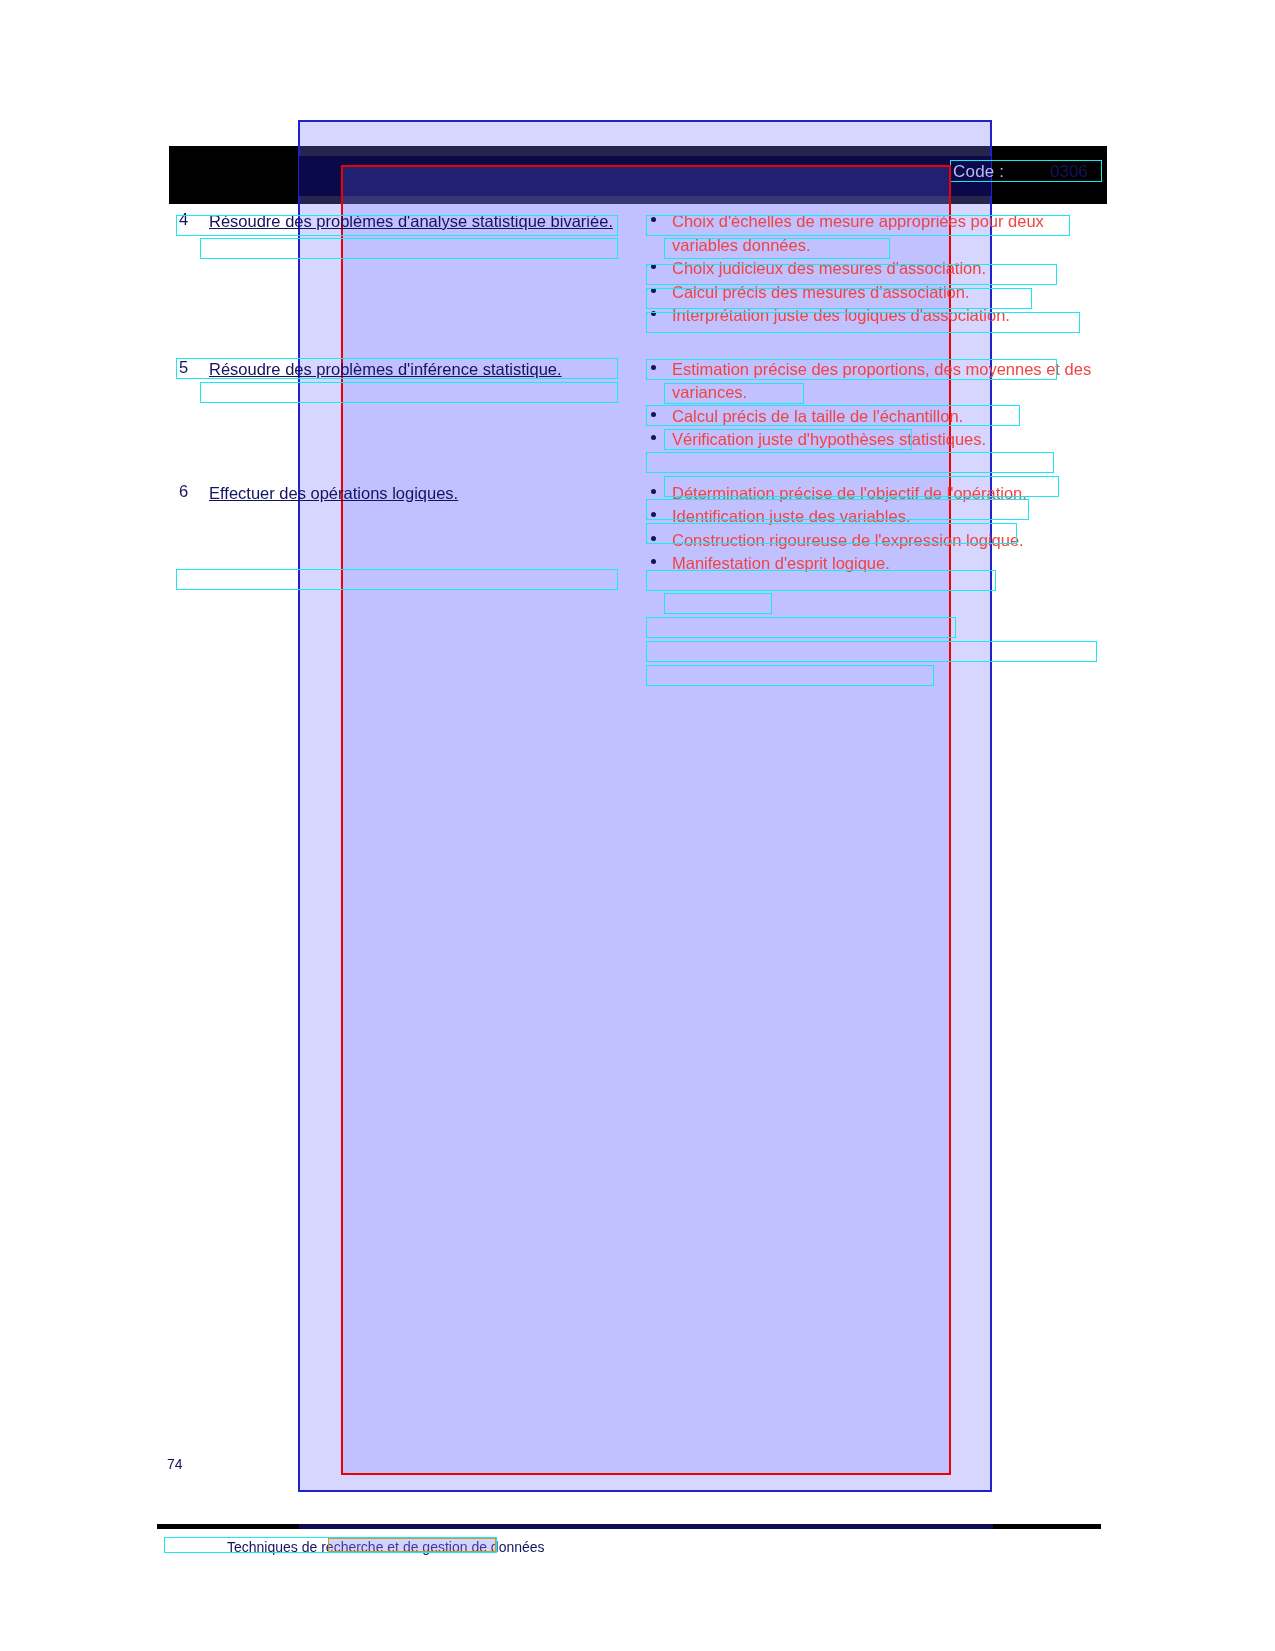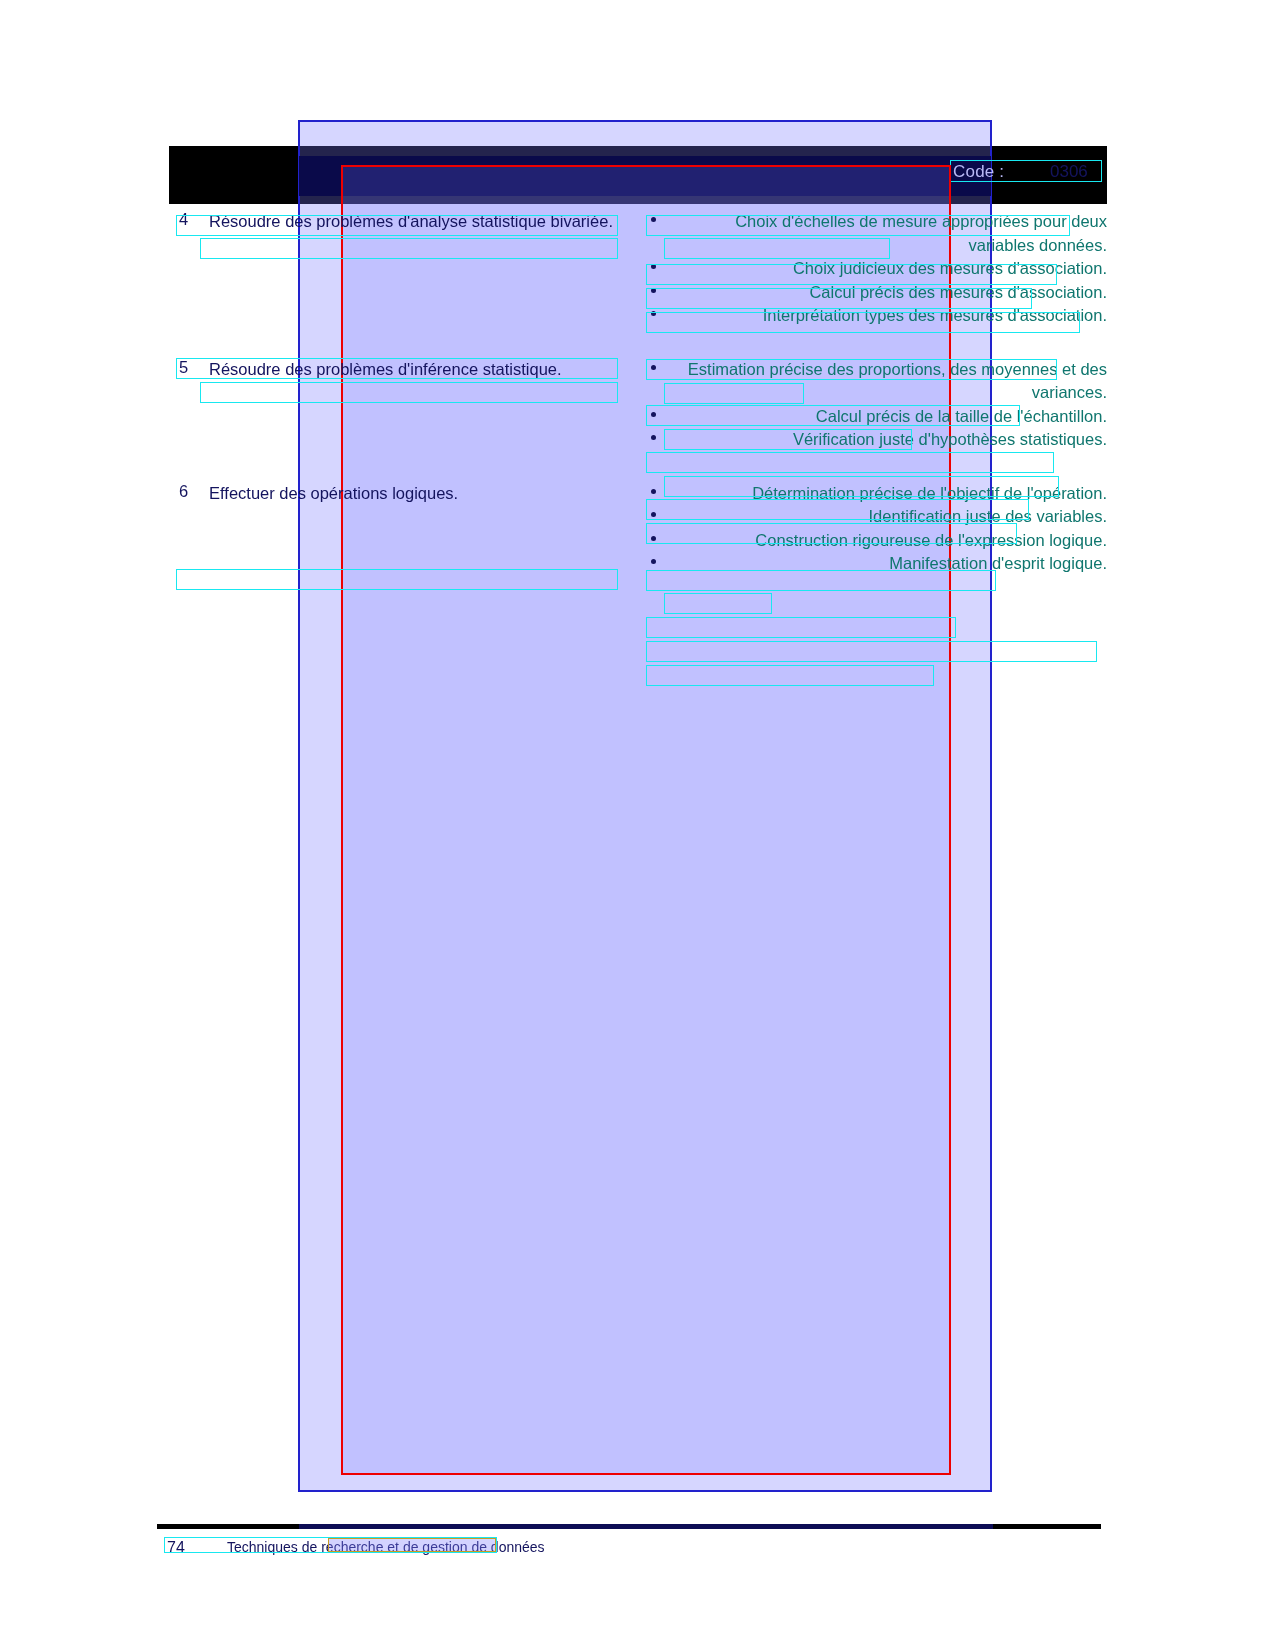--- a/index.html
+++ b/index.html
@@ -84,37 +84,37 @@
     left: 10px; top: 0;
     width: 24px;
     font-size: 16.5px;
     color: #14145e;
   }
   .comp-title {
     margin-left: 30px;
     font-size: 16.5px;
     line-height: 23.5px;
     color: #14145e;
+    text-decoration: underline;
   }
   .comp-right {
     flex: 1 1 auto;
     padding-left: 8px;
   }
   ul.crit {
     list-style: none;
     margin: 0; padding: 0;
   }
   ul.crit > li {
     position: relative;
     padding-left: 25px;
     font-size: 16.5px;
     line-height: 23.5px;
-    color: #0f766e;
+    color: #ef4444;
     margin-bottom: 0;
-    text-align: right;
   }
   ul.crit > li .bullet {
     position: absolute;
     left: 4px; top: 7px;
     width: 5px; height: 5px;
     background: #14145e;
     border-radius: 50%;
   }
   .lineband {
     position: absolute;
@@ -130,22 +130,22 @@
     background: #000000;
   }
   .footer-rule-navy {
     position: absolute;
     left: 275px; top: 1524px;
     width: 694px; height: 5px;
     background: #0d0d55;
   }
   .footer-page {
     position: absolute;
-    left: 143px; top: 1539px;
-    font-size: 16px;
+    left: 143px; top: 1456px;
+    font-size: 14px;
     color: #14145e;
   }
   .footer-title {
     position: absolute;
     left: 203px; top: 1539px;
     font-size: 14px;
     color: #14145e;
     white-space: nowrap;
   }
   .footer-box {
@@ -183,21 +183,21 @@
       <div class="comp-row">
         <div class="comp-left">
           <div class="comp-num">4</div>
           <div class="comp-title">Résoudre des problèmes d'analyse statistique bivariée.</div>
         </div>
         <div class="comp-right">
           <ul class="crit">
             <li><span class="bullet"></span><span>Choix d'échelles de mesure appropriées pour deux variables données.</span></li>
             <li><span class="bullet"></span><span>Choix judicieux des mesures d'association.</span></li>
             <li><span class="bullet"></span><span>Calcul précis des mesures d'association.</span></li>
-            <li><span class="bullet"></span><span>Interprétation types des mesures d'association.</span></li>
+            <li><span class="bullet"></span><span>Interprétation juste des logiques d'association.</span></li>
           </ul>
         </div>
       </div>
     </div>
 
     <div class="comp-block" style="margin-bottom:30px;">
       <div class="comp-row">
         <div class="comp-left">
           <div class="comp-num">5</div>
           <div class="comp-title">Résoudre des problèmes d'inférence statistique.</div>

